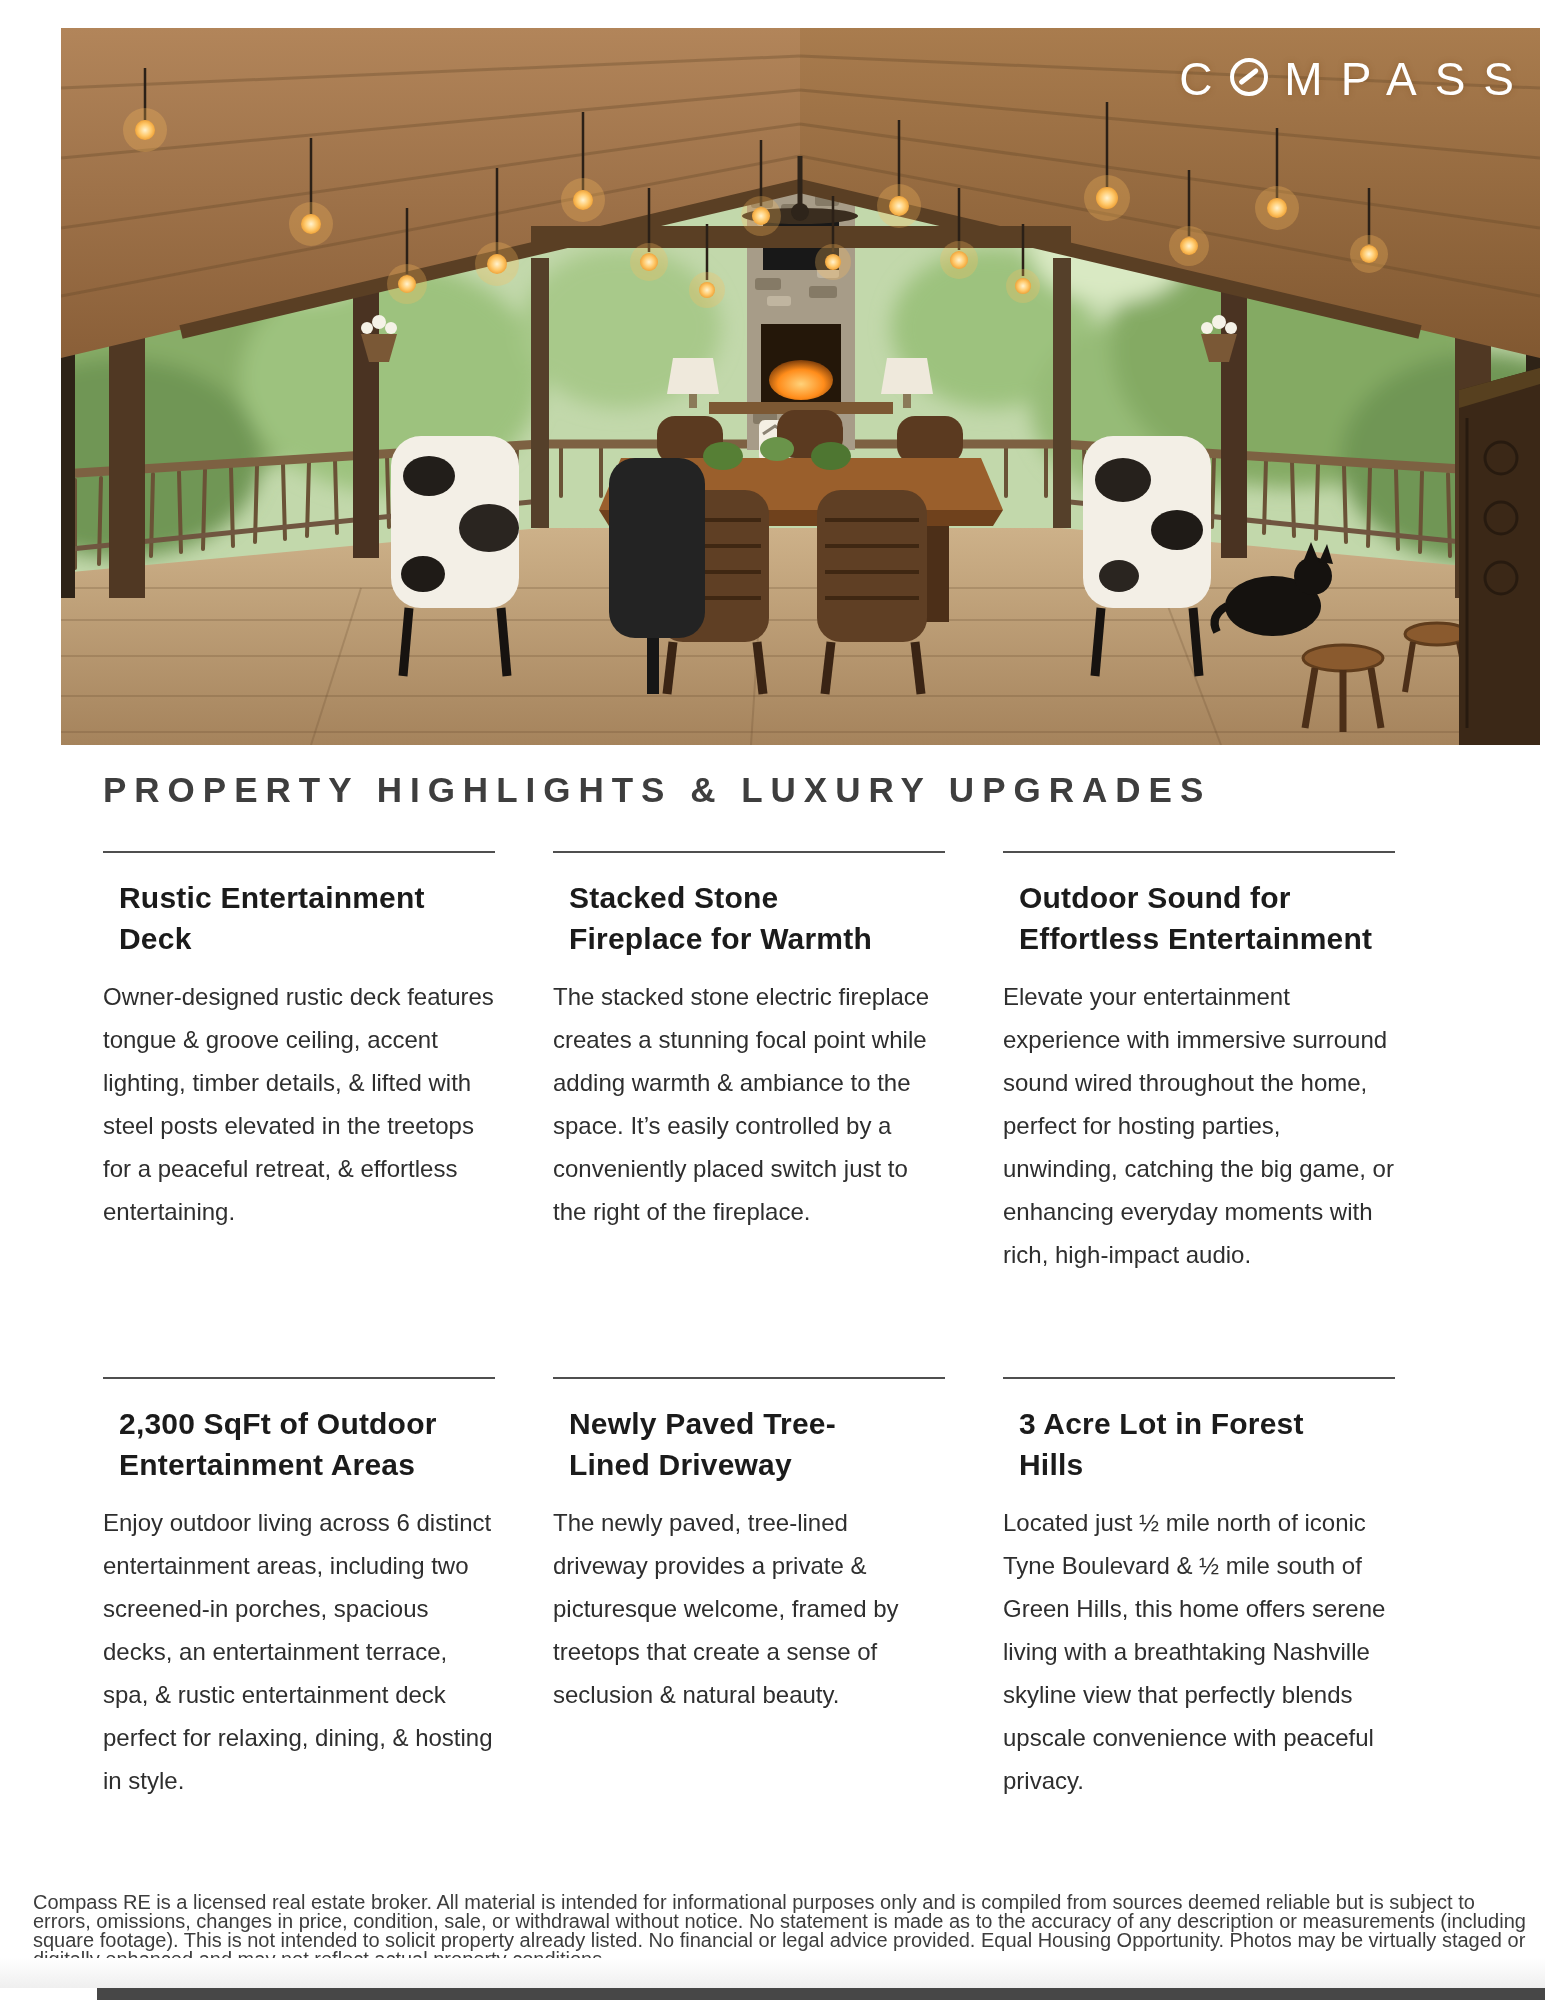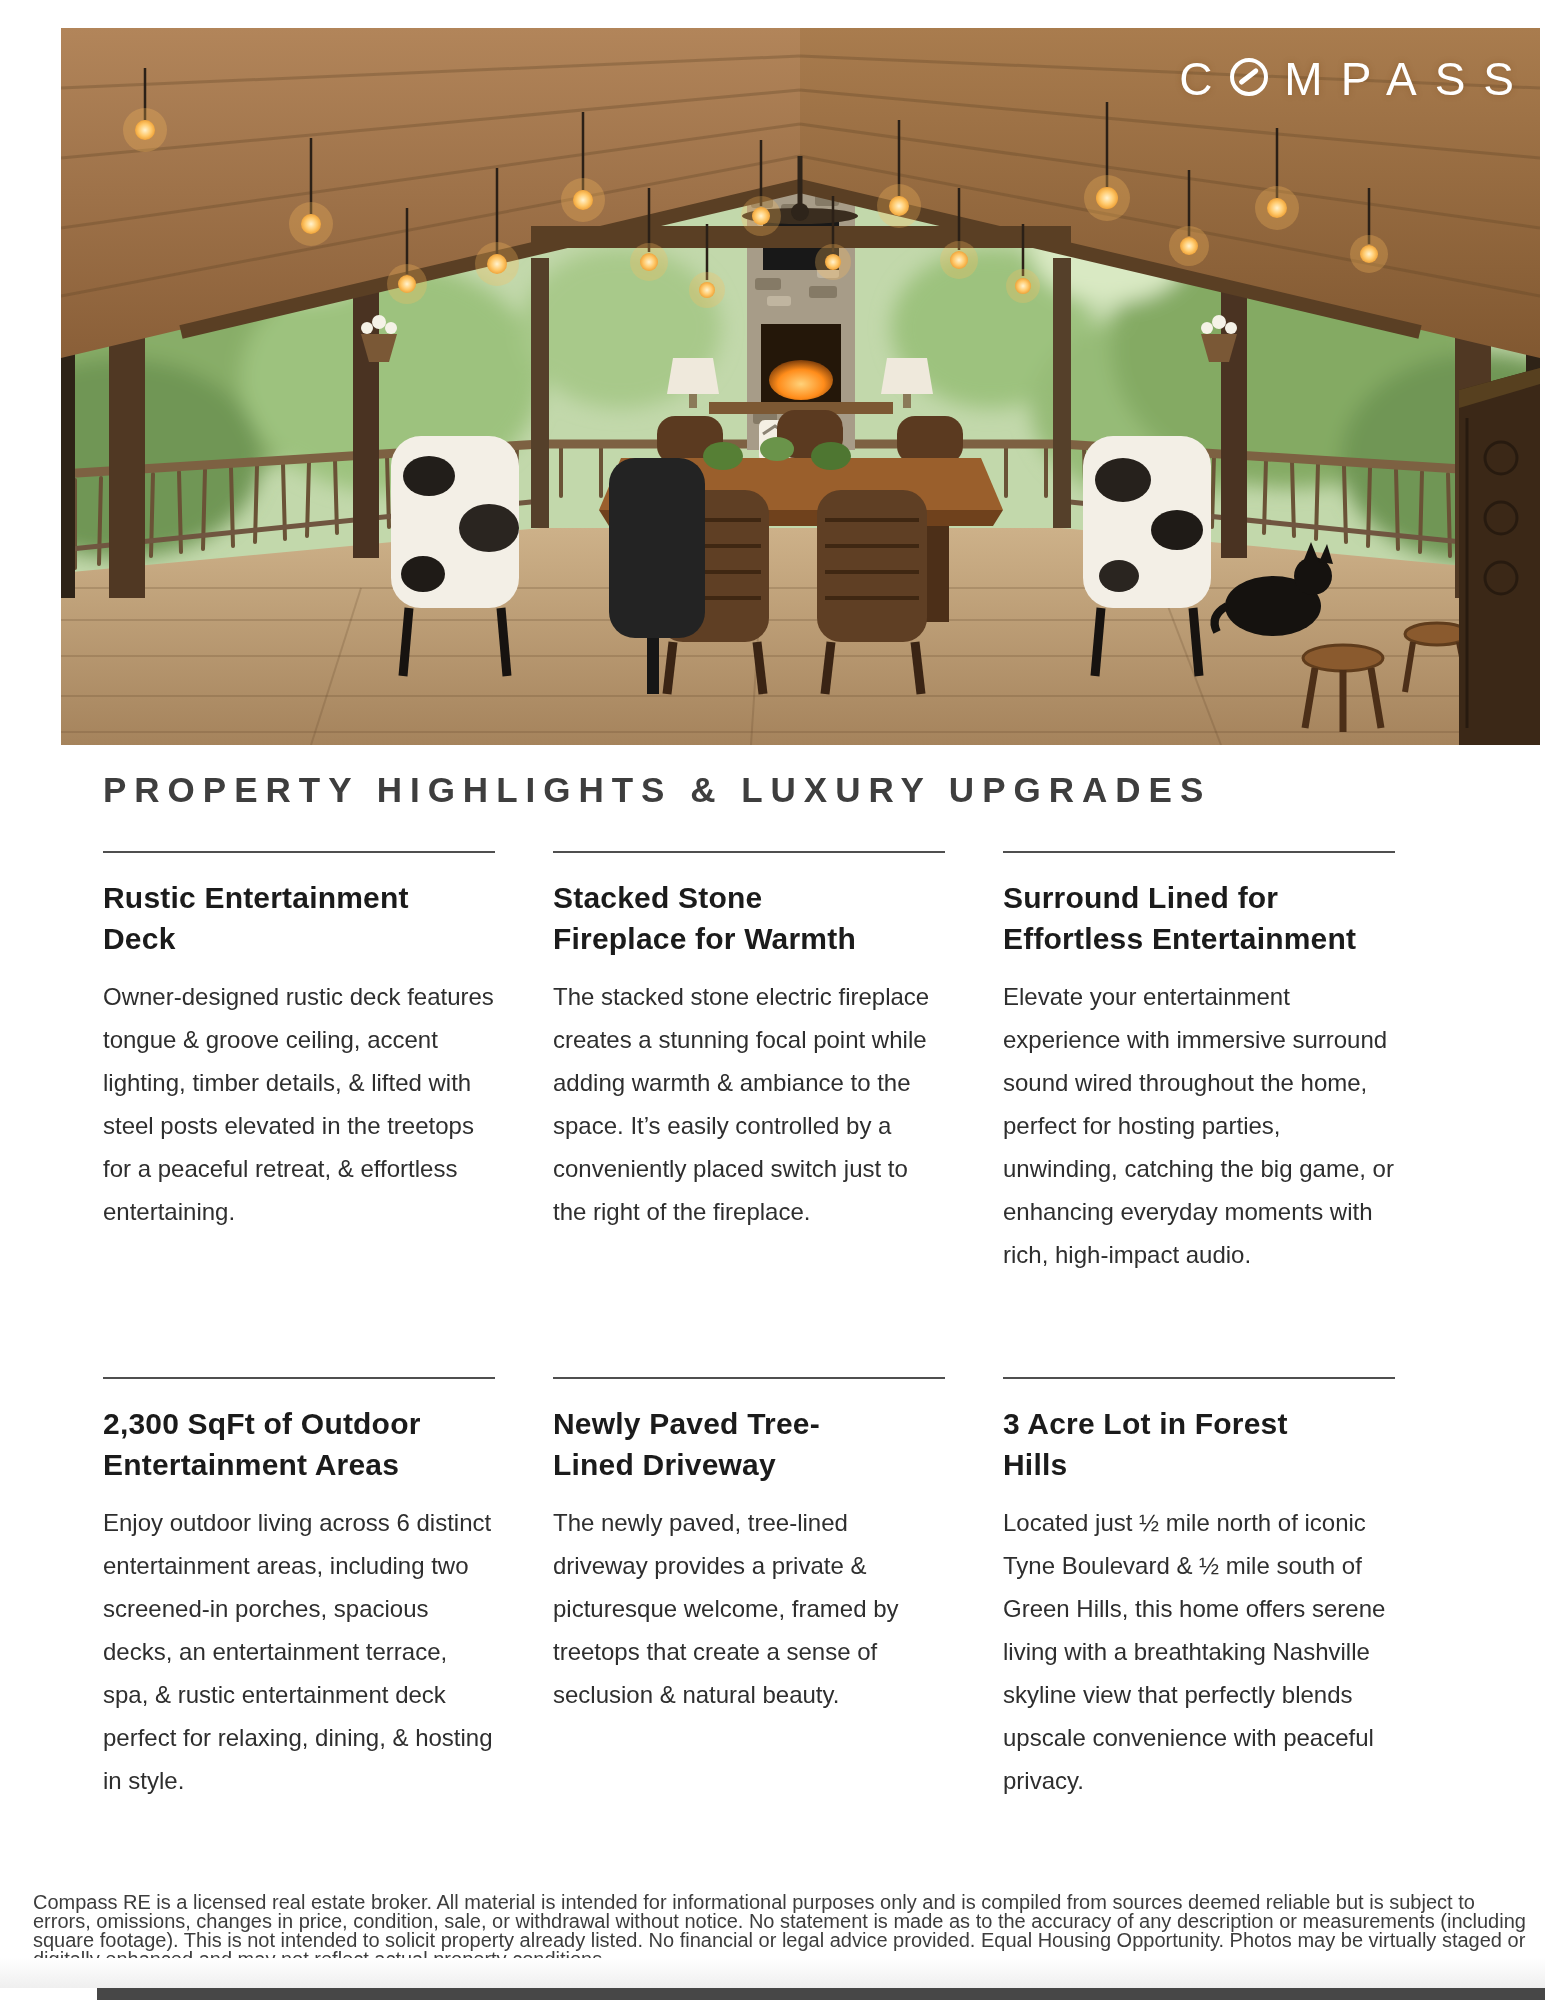--- a/index.html
+++ b/index.html
@@ -33,21 +33,21 @@
   }
 
   
   .grid {
     position:absolute; left:103px; top:851px; width:1292px;
     display:grid; grid-template-columns:392px 392px 392px; column-gap:58px;
     grid-template-rows:526px auto;
   }
   .section .rule { border-top:2px solid #4f4f4f; width:100%; height:0; }
   .section h2 {
-    margin:24px 0 16px; font-size:30px; line-height:41px; font-weight:700;
+    margin:24px 16px 16px; font-size:30px; line-height:41px; font-weight:700;
     color:#1b1b1b; letter-spacing:.2px; white-space:pre-line;
   }
   .section p {
     margin:0; font-size:24px; line-height:43px; font-weight:400; color:#2e2e2e;
   }
 
   
   .disclaimer {
     position:absolute; left:33px; top:1893px; width:1498px;
     font-size:20px; line-height:19px; color:#3d3d3d;
@@ -442,21 +442,21 @@
 
     <div class="section">
       <div class="rule"></div>
       <h2>Stacked Stone
 Fireplace for Warmth</h2>
       <p>The stacked stone electric fireplace creates a stunning focal point while adding warmth &amp; ambiance to the space. It’s easily controlled by a conveniently placed switch just to the right of the fireplace.</p>
     </div>
 
     <div class="section">
       <div class="rule"></div>
-      <h2>Surround Lined for
+      <h2>Outdoor Sound for
 Effortless Entertainment</h2>
       <p>Elevate your entertainment experience with immersive surround sound wired throughout the home, perfect for hosting parties, unwinding, catching the big game, or enhancing everyday moments with rich, high-impact audio.</p>
     </div>
 
     <div class="section">
       <div class="rule"></div>
       <h2>2,300 SqFt of Outdoor
 Entertainment Areas</h2>
       <p>Enjoy outdoor living across 6 distinct entertainment areas, including two screened-in porches, spacious decks, an entertainment terrace, spa, &amp; rustic entertainment deck perfect for relaxing, dining, &amp; hosting in style.</p>
     </div>

